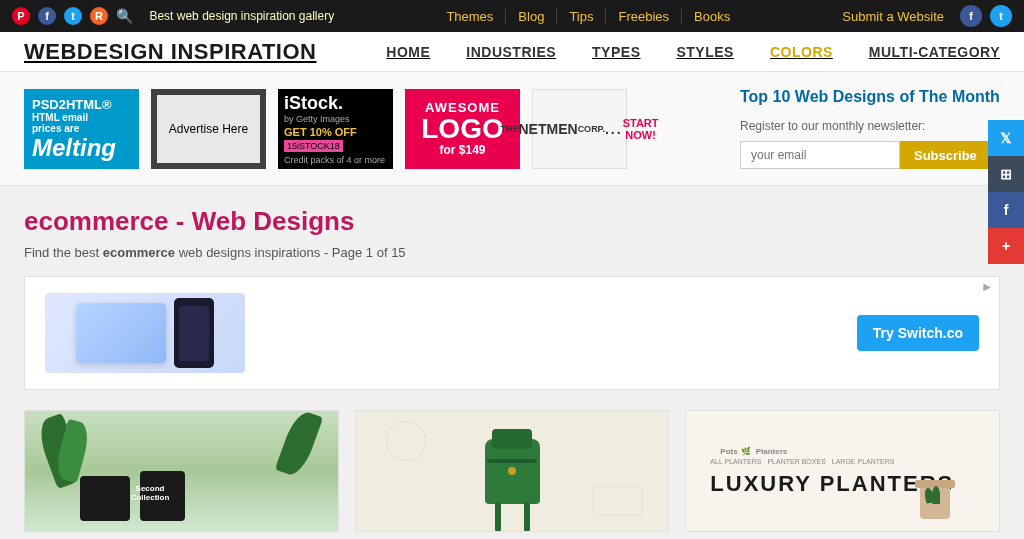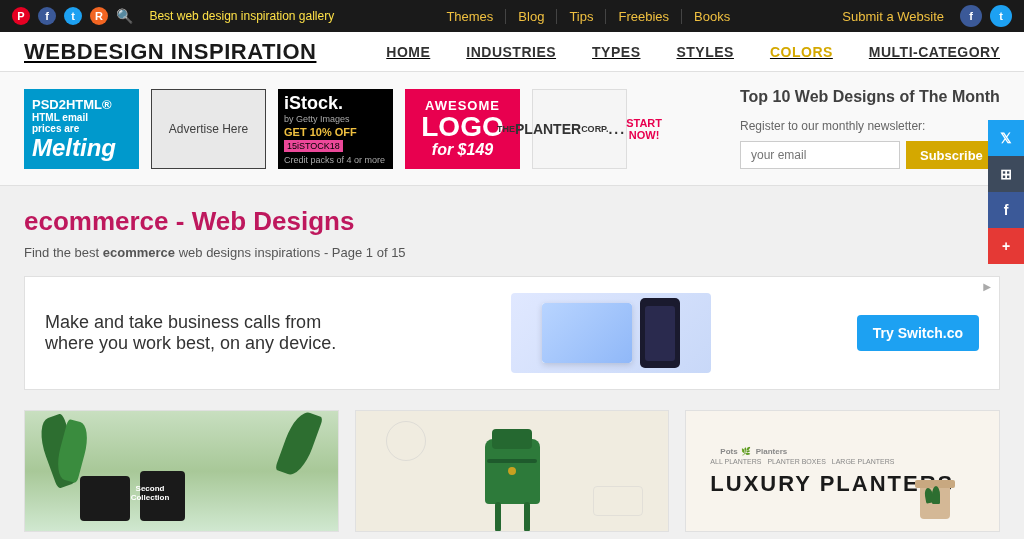--- a/index.html
+++ b/index.html
@@ -54,41 +54,41 @@
       display: flex;
       align-items: center;
       gap: 12px;
       border-bottom: 1px solid #e0e0e0;
     }
     .banner-item { flex-shrink: 0; }
     .banner-psd2html { width: 115px; height: 80px; background: #0099cc; color: white; font-size: 11px; font-weight: bold; padding: 8px; display: flex; flex-direction: column; justify-content: space-between; position: relative; overflow: hidden; }
     .banner-psd2html .brand { font-size: 13px; font-weight: 900; }
     .banner-psd2html .tagline { font-size: 10px; }
     .banner-psd2html .melting { font-size: 24px; font-weight: 900; font-style: italic; }
-    .banner-advertise { width: 115px; height: 80px; background: #e8e8e8; display: flex; align-items: center; justify-content: center; color: #404040; font-size: 12px; text-align: center; border: 1px solid #404040; }
+    .banner-advertise { width: 115px; height: 80px; background: #e8e8e8; display: flex; align-items: center; justify-content: center; color: #000000; font-size: 12px; text-align: center; border: 6px solid #404040; }
     .banner-istock { width: 115px; height: 80px; background: #000; color: white; font-size: 10px; padding: 6px; display: flex; flex-direction: column; justify-content: center; }
     .banner-istock .istock-brand { font-size: 18px; font-weight: 900; }
     .banner-istock .istock-sub { font-size: 9px; color: #aaa; }
     .banner-istock .istock-offer { font-size: 11px; font-weight: bold; color: #f0c040; margin: 2px 0; }
     .banner-istock .istock-code { font-size: 9px; background: #ec4899; color: #000; padding: 1px 3px; display: inline-block; }
     .banner-logo { width: 115px; height: 80px; background: #e8004f; color: white; display: flex; flex-direction: column; align-items: center; justify-content: center; font-size: 11px; font-weight: bold; text-align: center; }
     .banner-logo .awesome { font-size: 13px; font-weight: 900; letter-spacing: 1px; }
     .banner-logo .logo-big { font-size: 28px; font-weight: 900; line-height: 1; }
-    .banner-logo .price { font-size: 16px; font-style: italic; }
+    .banner-logo .price { font-size: 12px; }
     .banner-netmen { width: 95px; height: 80px; background: #f5f5f5; border: 1px solid #ddd; display: flex; flex-direction: row; align-items: center; justify-content: center; font-size: 10px; font-weight: bold; text-align: center; color: #333; }
     .banner-netmen .the { font-size: 9px; }
     .banner-netmen .netmen { font-size: 14px; font-weight: 900; }
     .banner-netmen .corp { font-size: 9px; }
     .banner-netmen .dots { font-size: 14px; letter-spacing: 2px; }
     .banner-netmen .start { font-size: 11px; font-weight: bold; color: #e8004f; }
 
     #newsletter-box { margin-left: auto; text-align: left; min-width: 260px; }
-    #newsletter-box .newsletter-title { font-size: 16px; font-weight: bold; color: #404040; margin-bottom: 13px; }
+    #newsletter-box .newsletter-title { font-size: 16px; font-weight: bold; color: #0369a1; margin-bottom: 13px; }
     #newsletter-box .newsletter-sub { font-size: 12px; color: #666; margin-bottom: 8px; }
-    #newsletter-box .newsletter-form { display: flex; gap: 6px; }
+    #newsletter-box .newsletter-form { display: flex; }
     #newsletter-box input { border: 1px solid #ccc; padding: 6px 10px; font-size: 12px; color: #aaa; width: 160px; }
     #newsletter-box button { background: #d4a800; color: white; border: none; padding: 6px 14px; font-size: 13px; font-weight: bold; cursor: pointer; white-space: nowrap; }
 
     
     #side-social { position: fixed; right: 0; top: 120px; display: flex; flex-direction: column; z-index: 100; }
     .side-social-btn { width: 36px; height: 36px; display: flex; align-items: center; justify-content: center; color: white; font-size: 14px; font-weight: bold; cursor: pointer; }
     .side-twitter { background: #1da1f2; }
     .side-layers { background: #3d4a5c; }
     .side-facebook { background: #3b5998; }
     .side-plus { background: #e53935; }
@@ -122,21 +122,21 @@
 </head>
 <body>
 
 <div id="top-bar">
   <div id="top-bar-left">
     <span class="icon-circle pinterest-icon">P</span>
     <span class="icon-circle facebook-icon-top">f</span>
     <span class="icon-circle twitter-icon-top">t</span>
     <span class="icon-circle rss-icon">R</span>
     <span class="search-icon-top">🔍</span>
-    <span style="color:#fde047;font-size:12px;margin-left:8px;">Best web design inspiration gallery</span>
+    <span style="color:#fef9c3;font-size:12px;margin-left:8px;">Best web design inspiration gallery</span>
   </div>
   <div id="top-bar-center">
     <a style="color:#f0c040;">Themes</a>
     <a style="color:#f0c040;">Blog</a>
     <a style="color:#f0c040;">Tips</a>
     <a style="color:#f0c040;">Freebies</a>
     <a style="color:#f0c040;">Books</a>
   </div>
   <div id="top-bar-right">
     <a class="submit-link">Submit a Website</a>
@@ -180,21 +180,21 @@
   </div>
 
   <div class="banner-item banner-logo">
     <div class="awesome">AWESOME</div>
     <div class="logo-big">LOGO</div>
     <div class="price">for $149</div>
   </div>
 
   <div class="banner-item banner-netmen">
     <div class="the">THE</div>
-    <div class="netmen">PLANTER</div>
+    <div class="netmen">NETMEN</div>
     <div class="corp">CORP.</div>
     <div class="dots">...</div>
     <div class="start">START NOW!</div>
   </div>
 
   <div id="newsletter-box">
     <div class="newsletter-title">Top 10 Web Designs of The Month</div>
     <div class="newsletter-sub">Register to our monthly newsletter:</div>
     <div class="newsletter-form">
       <input type="email" placeholder="your email" style="">
@@ -221,21 +221,20 @@
 <div id="main-content">
   <div id="page-header">
     <h1 id="page-title-main">ecommerce - Web Designs</h1>
   </div>
   <p id="page-desc">
     <span>Find the best </span><strong>ecommerce</strong><span> web designs inspirations - Page 1 of 15</span>
   </p>
 
   <div id="ad-banner">
     <span class="ad-label">▶</span>
-    <div class="ad-text">Make and take business calls from where you work best, on any device.</div>
     <div class="ad-image">
       <div style="display:flex;align-items:center;gap:8px;">
         <div style="width:90px;height:60px;background:#fff;border-radius:3px;box-shadow:0 2px 6px rgba(0,0,0,0.15);display:flex;align-items:center;justify-content:center;overflow:hidden;">
           <div style="width:100%;height:100%;background:linear-gradient(135deg,#b8d4ff,#90b8f8);border-radius:3px;"></div>
         </div>
         <div style="width:40px;height:70px;background:#1a1a2e;border-radius:5px;display:flex;align-items:center;justify-content:center;">
           <div style="width:30px;height:55px;background:#2a2a4e;border-radius:3px;"></div>
         </div>
       </div>
     </div>

